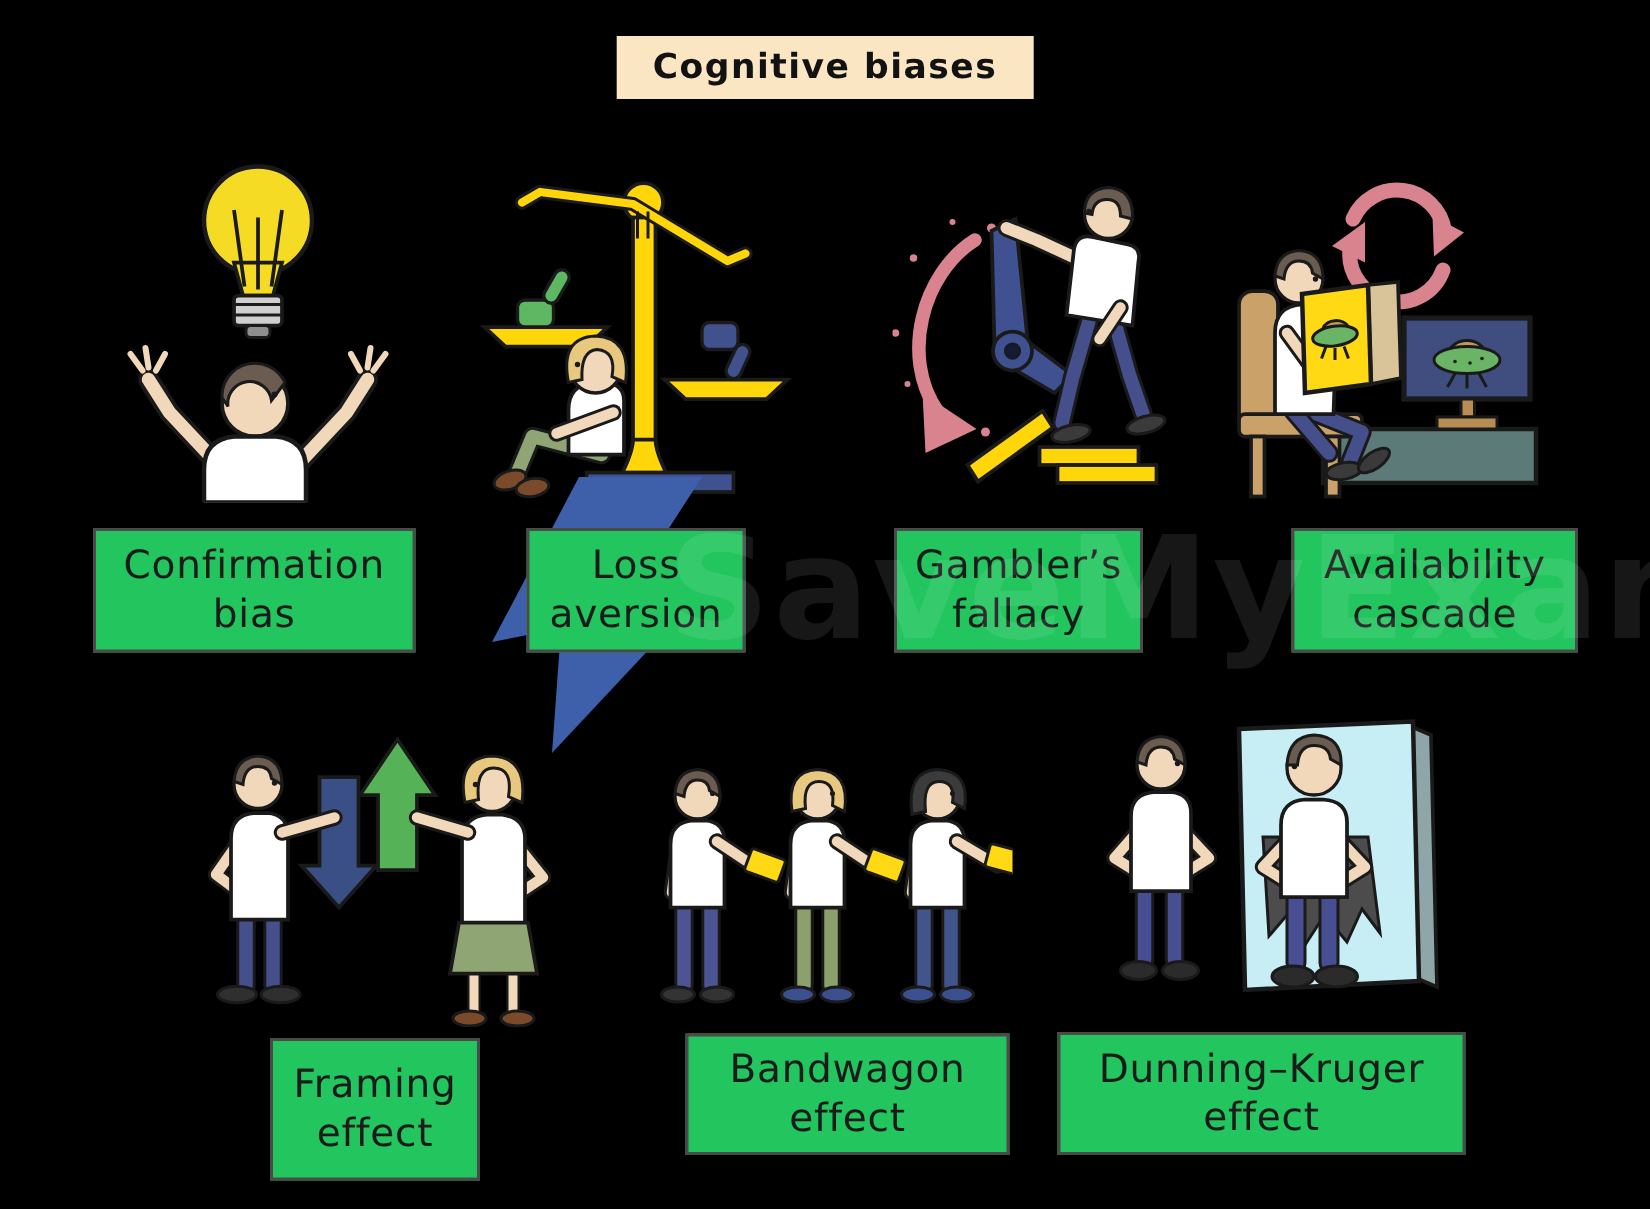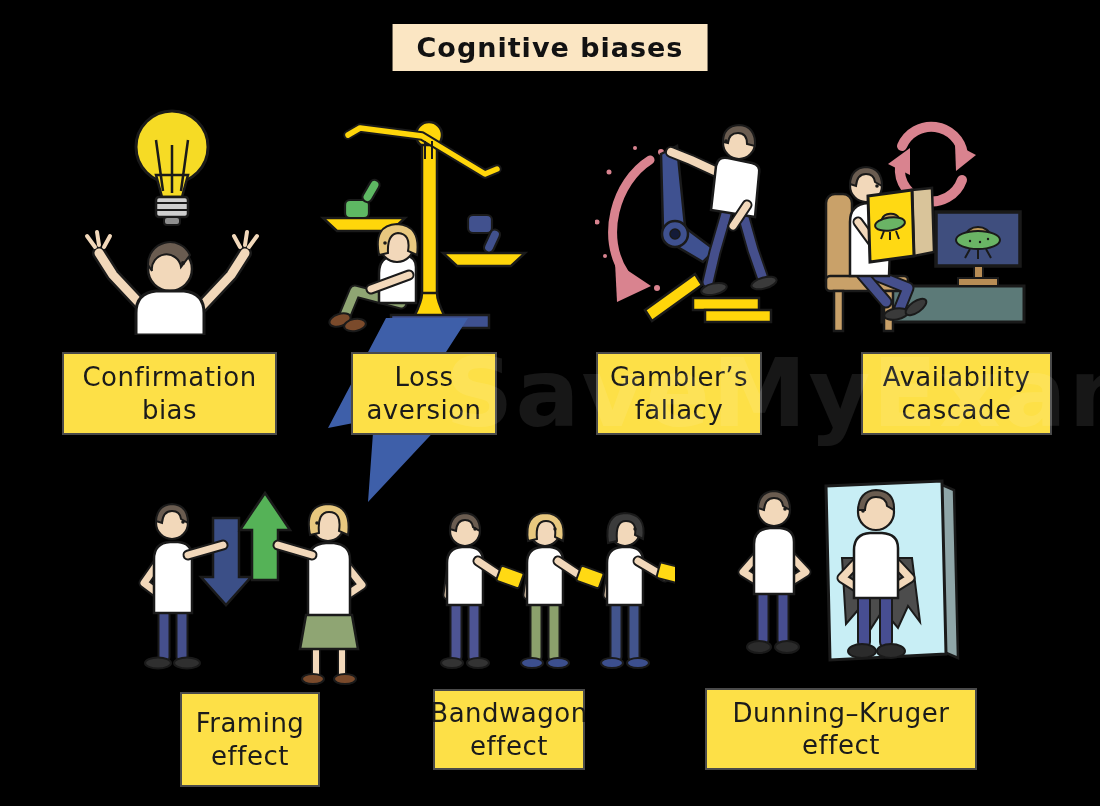--- a/index.html
+++ b/index.html
@@ -2,33 +2,33 @@
 <html><head>
 <meta charset="utf-8">
 <style>
   html,body{margin:0;padding:0;background:#000;}
   #stage{
     position:relative;width:1100px;height:806px;background:#000;
     font-family:"DejaVu Sans","Liberation Sans",sans-serif;overflow:hidden;
   }
   .illus{position:absolute;}
   .label-box{
-    position:absolute;background:#fde047;border:2px solid #4a4a4a;
+    position:absolute;background:#22c55e;border:2px solid #4a4a4a;
     display:flex;align-items:center;justify-content:center;text-align:center;
     z-index:2;box-sizing:border-box;
   }
   .label-text{
     white-space:pre-line;color:#1b1b1b;font-size:26px;line-height:1.25;
     letter-spacing:0.5px;
   }
   #title-box{
     position:absolute;left:50%;top:24px;transform:translateX(-50%);
     background:#fbe6c3;padding:8px 24px;z-index:2;
   }
-  #title-text{color:#121212;font-size:27px;font-weight:600;letter-spacing:1px;white-space:nowrap;}
+  #title-text{color:#121212;font-size:23px;font-weight:600;letter-spacing:1px;white-space:nowrap;}
   #watermark-text{
     position:absolute;left:445px;top:338px;font-size:95px;font-weight:bold;
     color:rgba(255,255,255,0.09);letter-spacing:2px;white-space:nowrap;
     z-index:3;pointer-events:none;
   }
   #watermark-bolt{position:absolute;left:320px;top:310px;z-index:1;}
   svg{display:block;}
 </style>
 </head>
 <body>
@@ -325,21 +325,21 @@
 fallacy</span>
   </div>
   <div class="label-box" style="left:861px;top:352px;width:191px;height:83px">
     <span class="label-text">Availability
 cascade</span>
   </div>
   <div class="label-box" style="left:180px;top:692px;width:140px;height:95px">
     <span class="label-text">Framing
 effect</span>
   </div>
-  <div class="label-box" style="left:433px;top:689px;width:152px;height:81px">
+  <div class="label-box" style="left:457px;top:689px;width:216px;height:81px">
     <span class="label-text">Bandwagon
 effect</span>
   </div>
   <div class="label-box" style="left:705px;top:688px;width:272px;height:82px">
     <span class="label-text">Dunning–Kruger
 effect</span>
   </div>
 
 </div>
 

